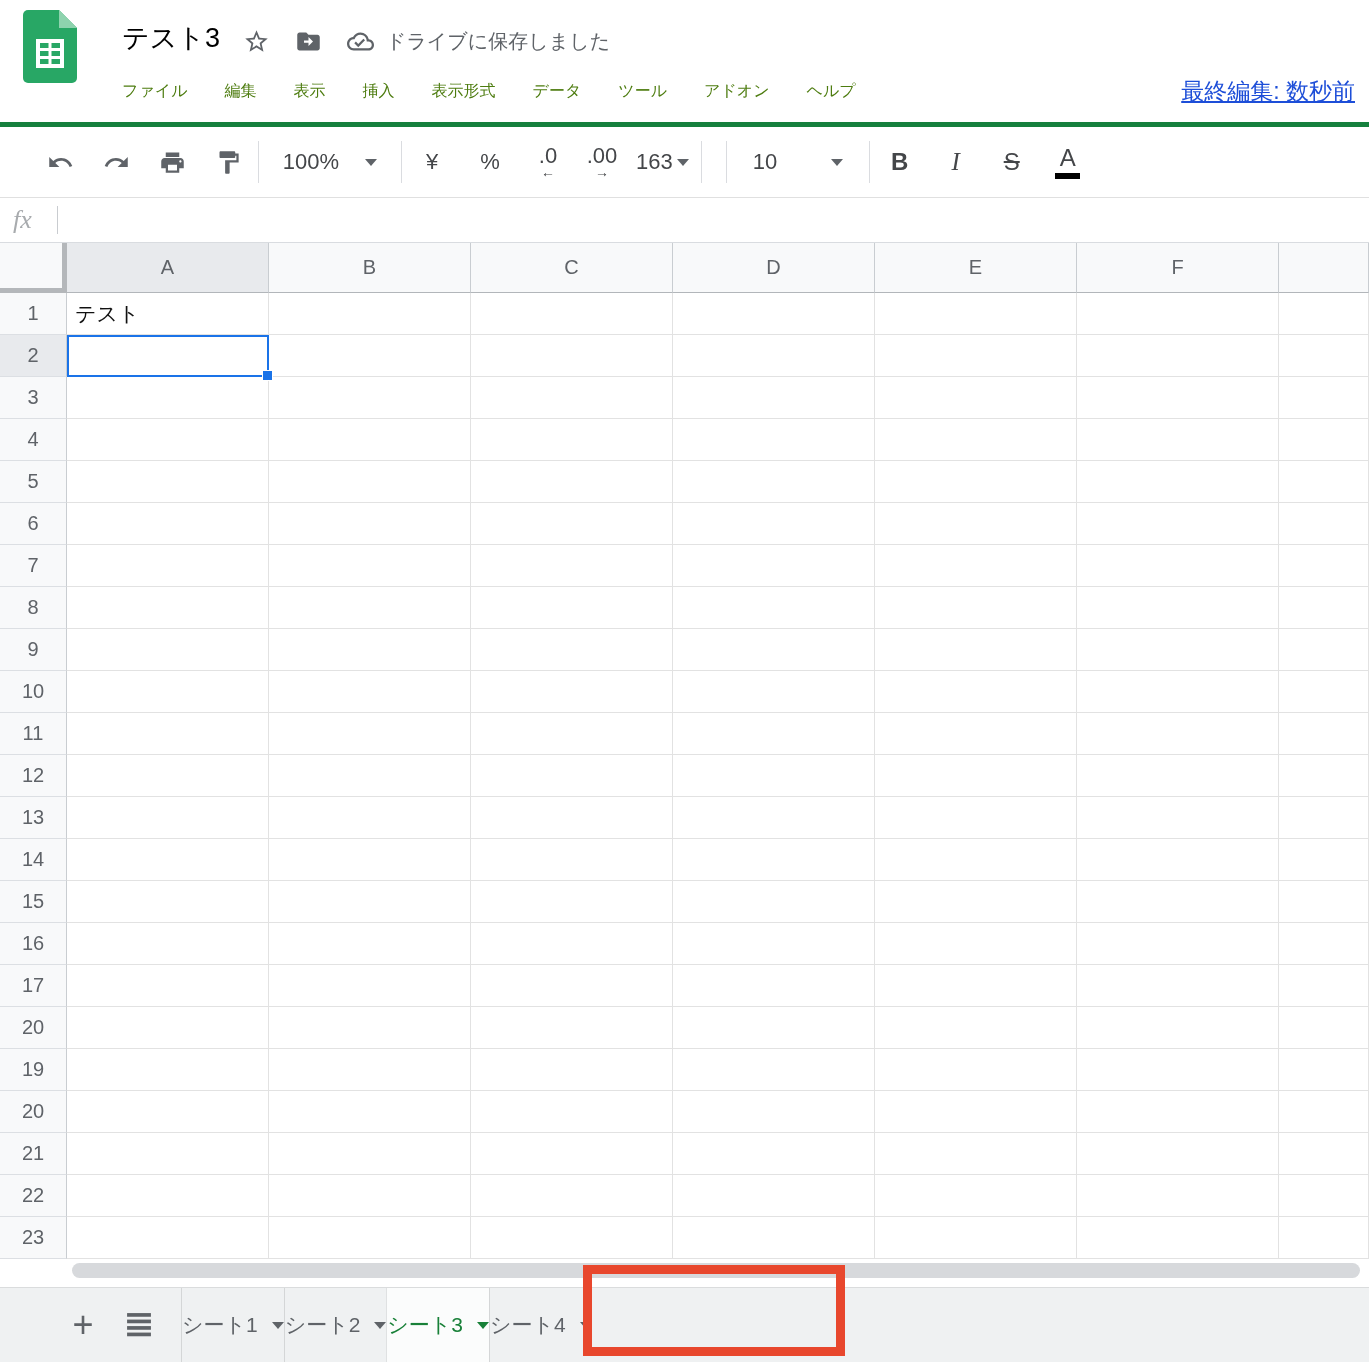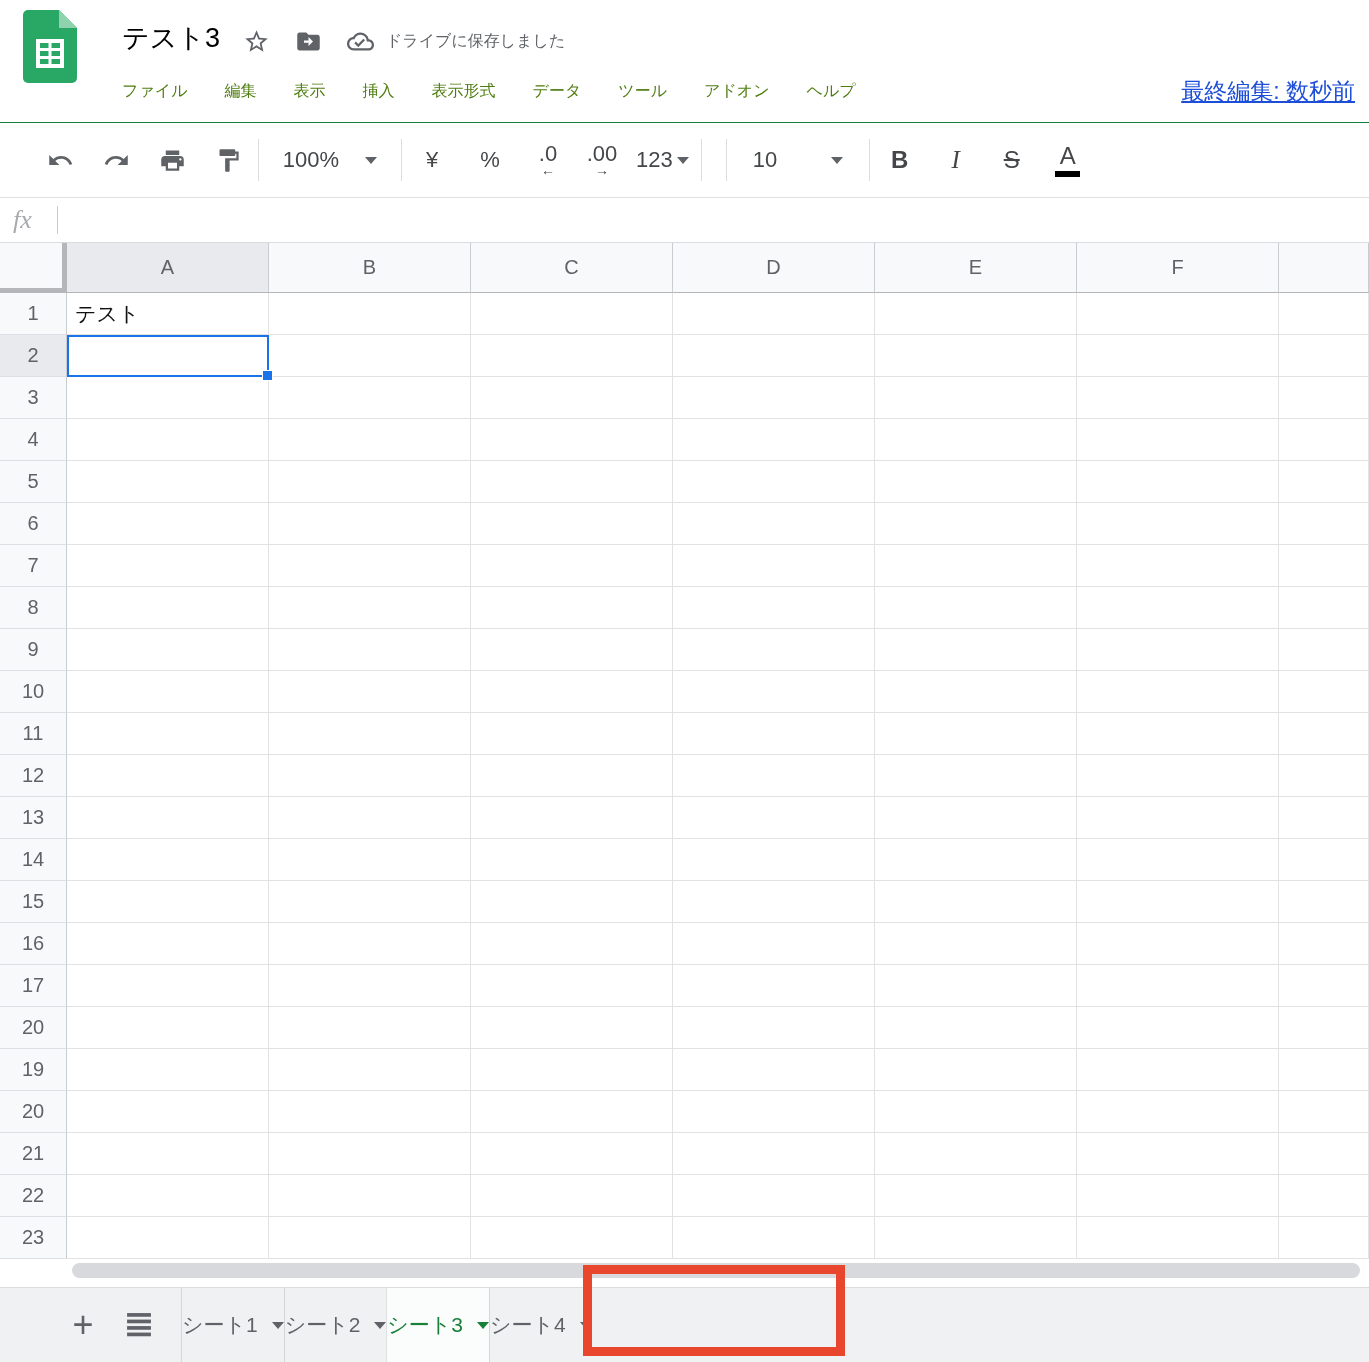--- a/index.html
+++ b/index.html
@@ -6,29 +6,29 @@
   html,body { width:1369px; height:1362px; background:#fff; overflow:hidden;
     font-family:"Liberation Sans", sans-serif; color:#202124; }
 
   
   #header { position:absolute; left:0; top:0; width:1369px; height:122px; background:#fff; }
   #logo { position:absolute; left:23px; top:10px; width:54px; height:73px; cursor:pointer; }
   #title-row { position:absolute; left:122px; top:14px; height:42px; display:flex; align-items:flex-end; gap:22px; }
   #doc-title { font-size:27px; color:#000; }
   .hdr-icon { width:30px; height:30px; display:flex; align-items:center; justify-content:center; color:#5f6368; }
   .hdr-icon svg { width:27px; height:27px; fill:#5f6368; }
-  #save-status { display:flex; align-items:center; gap:10px; color:#5f6368; font-size:16px; }
+  #save-status { display:flex; align-items:center; gap:10px; color:#5f6368; font-size:20px; }
   #menubar { position:absolute; left:122px; top:72px; height:38px; display:flex; align-items:center; gap:37px; }
   .menu-item { font-size:16px; color:#4d7c0f; cursor:pointer; white-space:nowrap; }
   #last-edit { position:absolute; right:14px; top:76px; font-size:23px; color:#1d4ed8;
     text-decoration:underline; cursor:pointer; }
 
   
   #toolbar { position:absolute; left:0; top:122px; width:1369px; height:76px; background:#fff;
-    border-top:1px solid #15803d; border-bottom:1px solid #e0e0e0;
+    border-top:5px solid #15803d; border-bottom:1px solid #e0e0e0;
     display:flex; align-items:center; }
   .tbtn { min-width:36px; height:48px; display:flex; align-items:center; justify-content:center;
     color:#5f6368; cursor:pointer; flex:none; }
   .tbtn svg { width:27px; height:27px; fill:#5f6368; }
   .tsep { width:1px; height:42px; background:#dadce0; margin:0 12px; flex:none; }
   .ttext { font-size:22px; color:#444649; }
   .caret { width:0; height:0; border-left:6px solid transparent; border-right:6px solid transparent;
     border-top:7px solid #5f6368; margin-left:12px; }
   .dec { display:flex; flex-direction:column; align-items:center; line-height:1; }
   .dec .arr { font-size:14px; margin-top:-2px; }
@@ -184,21 +184,21 @@
         <span class="arr ttext">←</span>
       </span>
   </div>
   <div class="tbtn" style="margin-left:18px">
     <span class="dec">
         <span class="ttext">.00</span>
         <span class="arr ttext">→</span>
       </span>
   </div>
   <div class="tbtn" style="margin-left:16px">
-    <span class="ttext">123</span>
+    <span class="ttext">163</span>
     <span class="caret" style="margin-left:4px"></span>
   </div>
   <div class="tsep"></div>
   <div class="tsep"></div>
   <div class="tbtn" style="min-width:118px; justify-content:space-between; padding:0 14px">
     <span class="ttext">10</span>
     <span class="caret"></span>
   </div>
   <div class="tsep"></div>
   <div class="tbtn" id="btn-bold">

